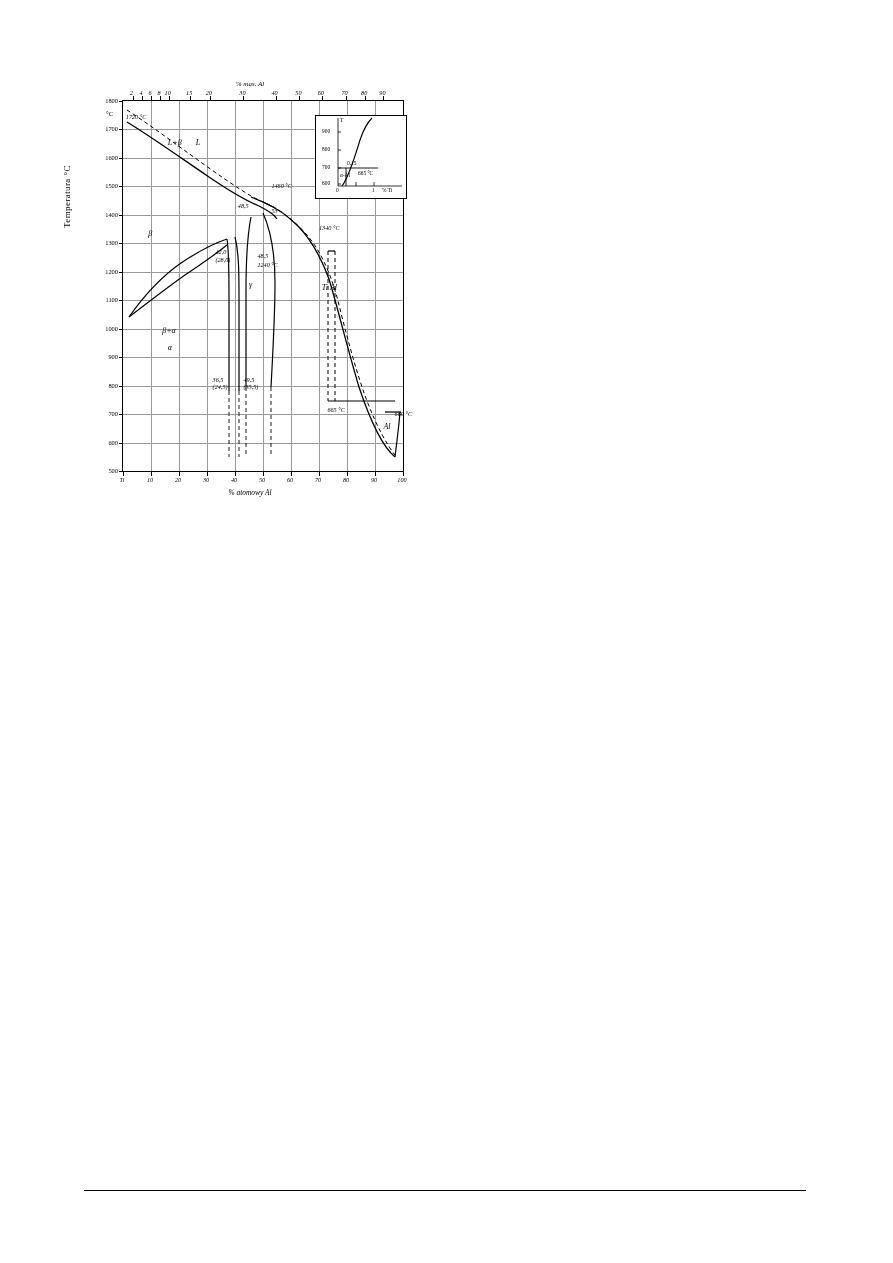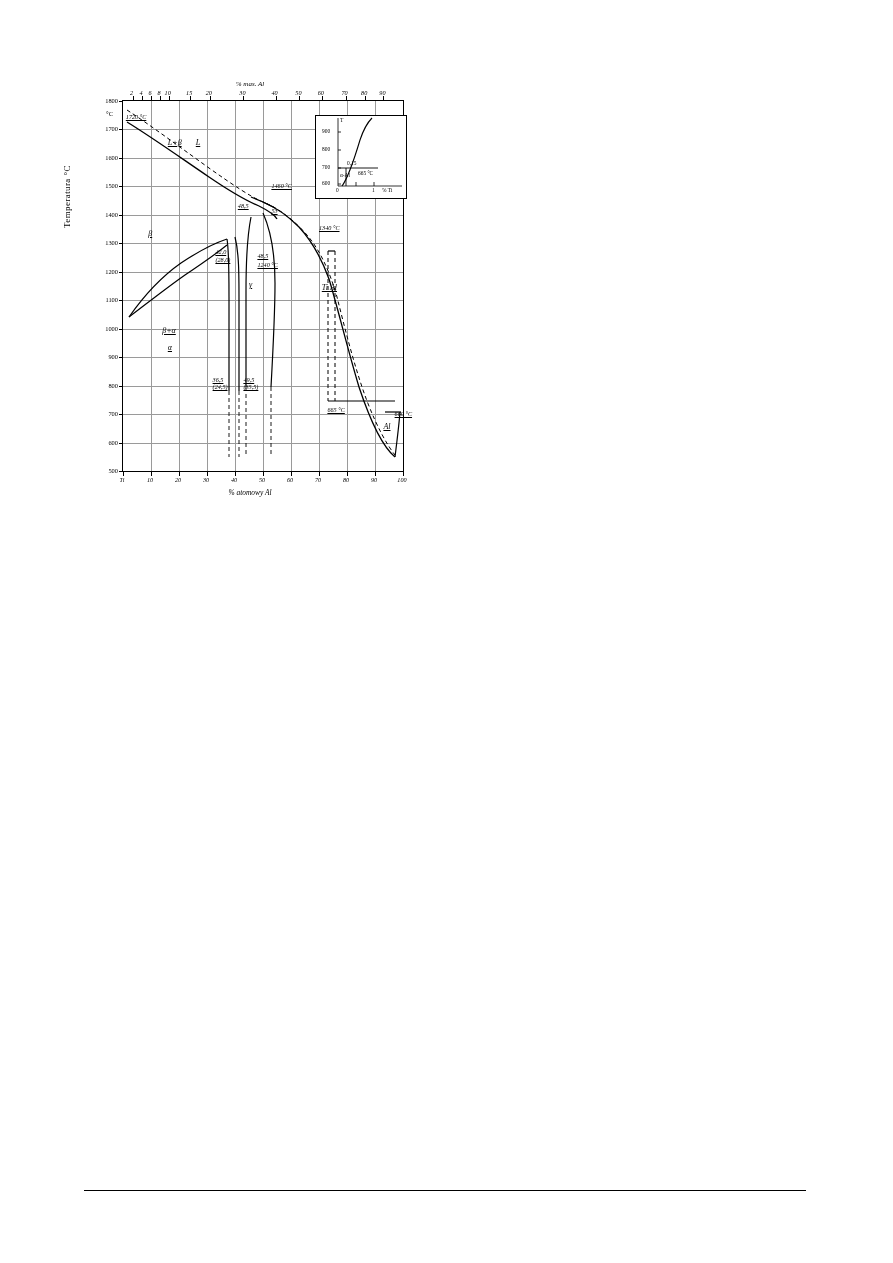--- a/index.html
+++ b/index.html
@@ -159,21 +159,20 @@
     white-space: nowrap;
   }
 
   
   .ann {
     position: absolute;
     font-size: 6.2px;
     font-style: italic;
     white-space: nowrap;
     line-height: 1.15;
-    text-decoration: underline;
   }
   .ann.ph { font-size: 8px; font-style: italic; }
 
   
   #inset {
     position: absolute;
     left: 192px;
     top: 14px;
     width: 92px;
     height: 84px;

